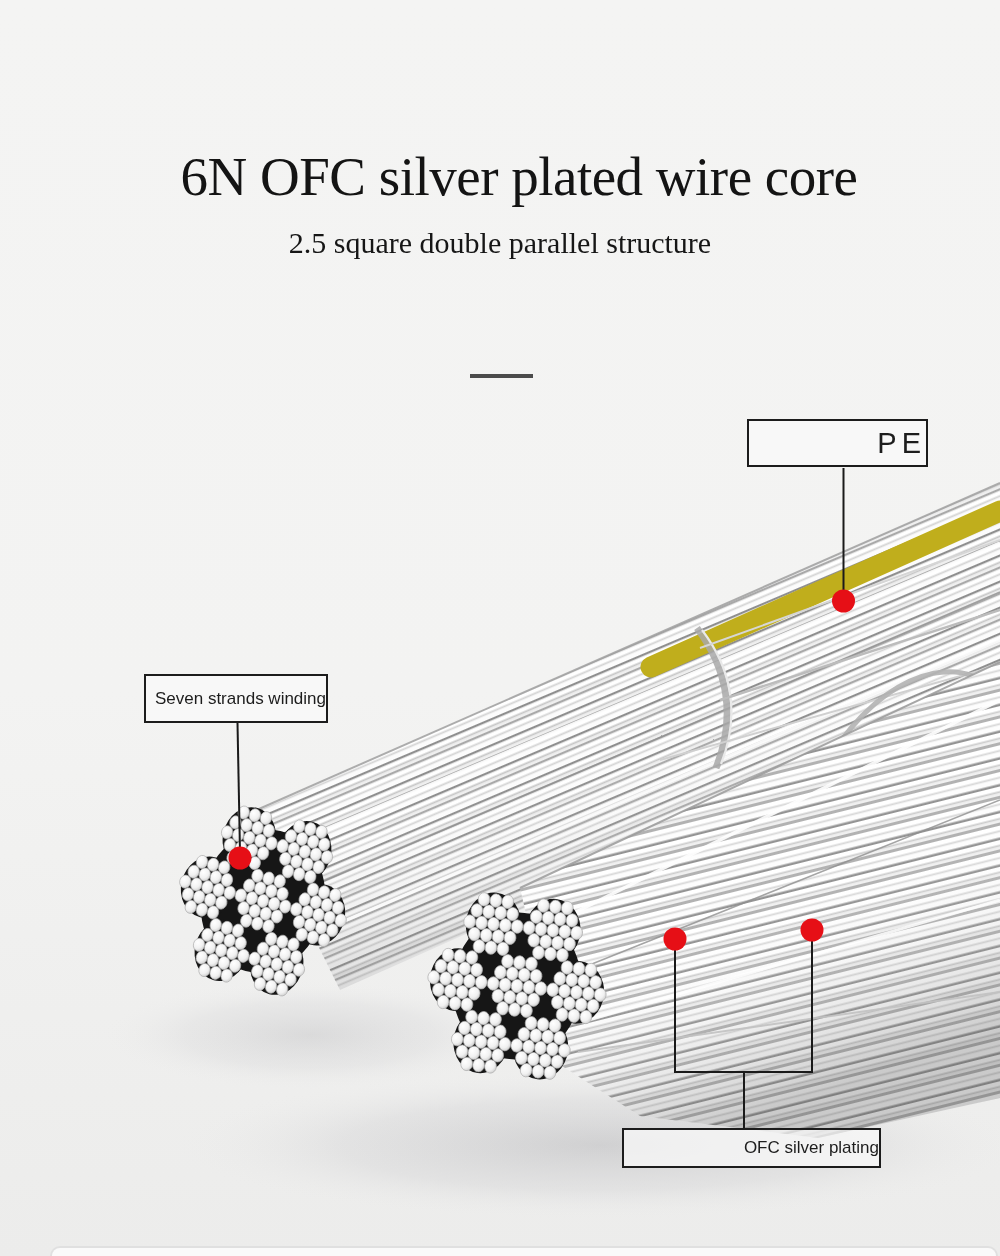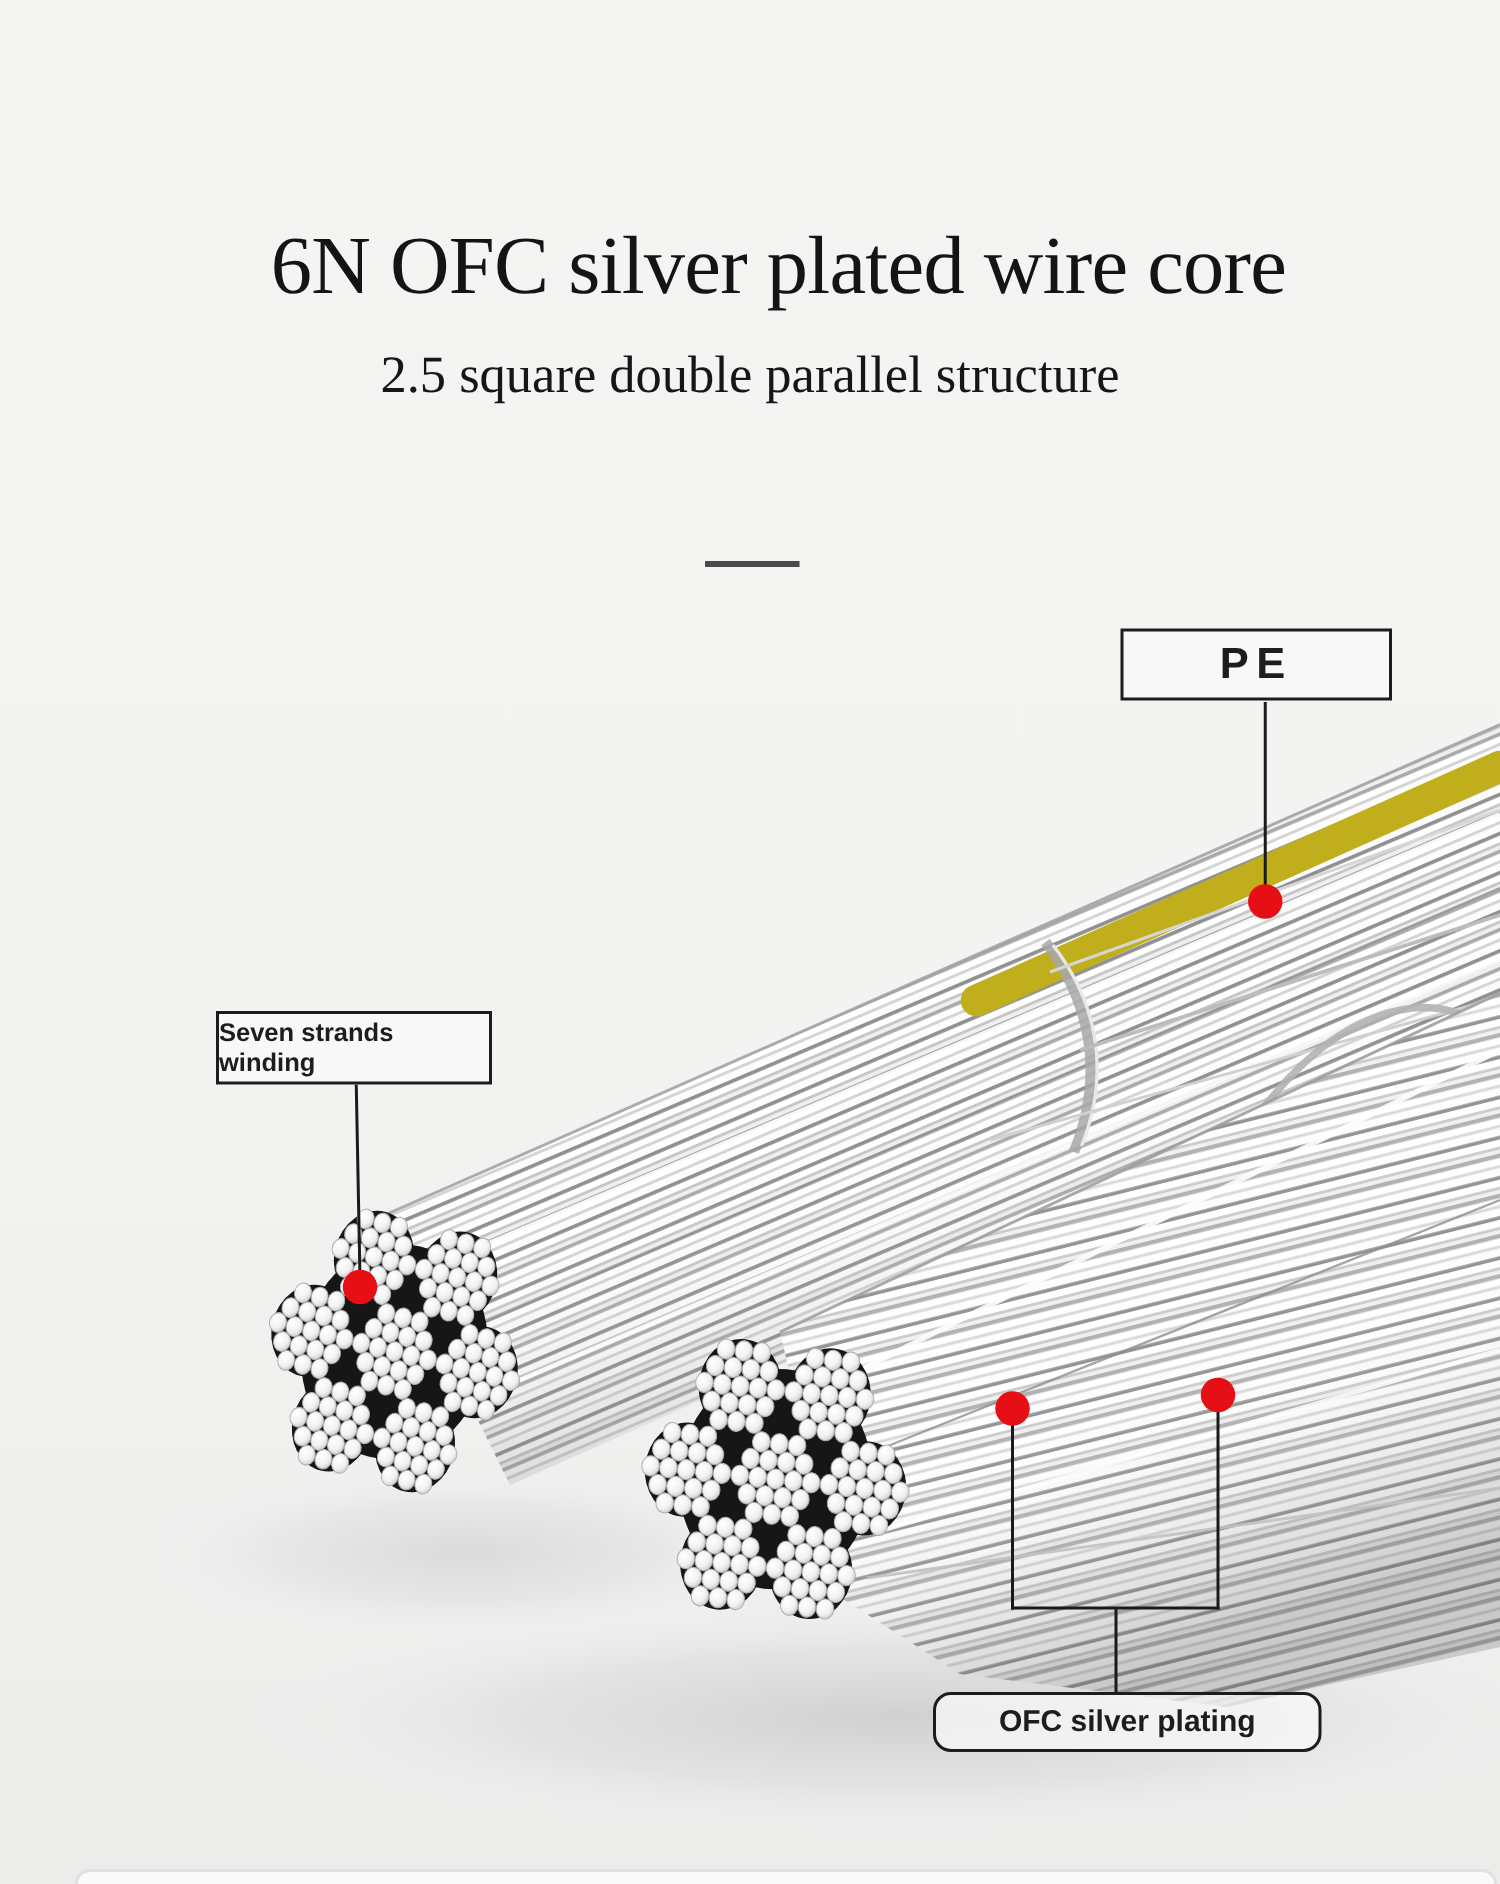--- a/index.html
+++ b/index.html
@@ -9,36 +9,35 @@
     font-family:"Liberation Sans","DejaVu Sans",sans-serif;
   }
   .abs{position:absolute;}
   .center{left:0;width:1000px;text-align:center;}
   .title{
     top:108px;font-family:"Liberation Serif","DejaVu Serif",serif;
     font-size:55px;font-weight:500;color:#141414;letter-spacing:-0.5px;padding-left:19px;
   }
   .subtitle{
     top:201px;font-family:"Liberation Serif","DejaVu Serif",serif;
-    font-size:35px;font-weight:400;color:#161616;
+    font-size:30px;font-weight:400;color:#161616;
   }
   .desc1{top:291px;font-size:21px;color:#3b3b3b;letter-spacing:-0.2px;}
   .desc2{top:333px;font-size:21px;color:#3b3b3b;letter-spacing:-0.2px;}
   .divider{top:374px;left:470px;width:63px;height:4px;background:#4b4b4b;}
   .scene{left:0;top:0;width:1000px;height:1256px;}
   .callout{
     box-sizing:border-box;border:2px solid #1c1c1c;
     background:rgba(250,250,250,0.72);
-    display:flex;align-items:center;justify-content:center;
+    display:flex;align-items:center;justify-content:flex-end;
     color:#1d1d1d;
-    font-weight:bold;
   }
   .callout.pe{left:747px;top:419px;width:181px;height:48px;font-size:29px;letter-spacing:5px;}
   .callout.seven{left:144px;top:674px;width:184px;height:49px;font-size:17px;}
-  .callout.ofc{left:622px;top:1128px;width:259px;height:40px;font-size:20px;border-radius:12px;}
+  .callout.ofc{left:622px;top:1128px;width:259px;height:40px;font-size:17px;}
   .bottom-edge{
     left:50px;top:1246px;width:948px;height:10px;box-sizing:border-box;
     border:2px solid #e0e0e0;border-bottom:none;border-radius:14px 14px 0 0;
     background:#fafafa;
   }
 </style>
 </head>
 <body>
 
 <div class="page">

